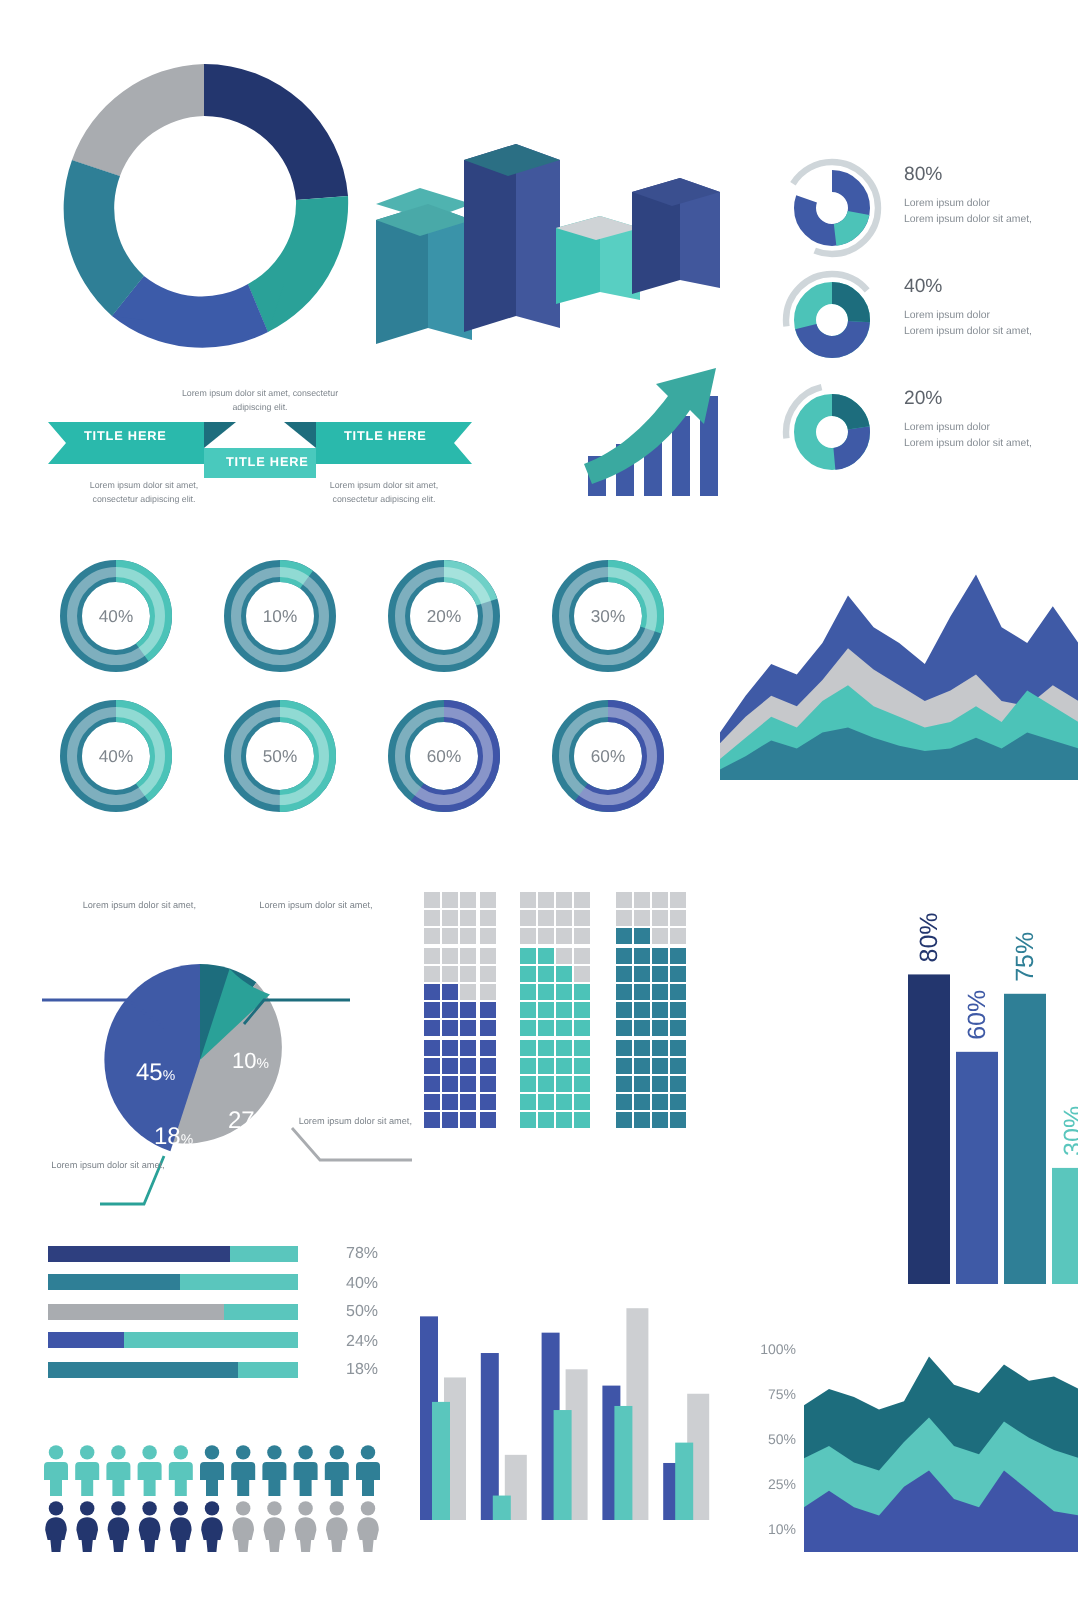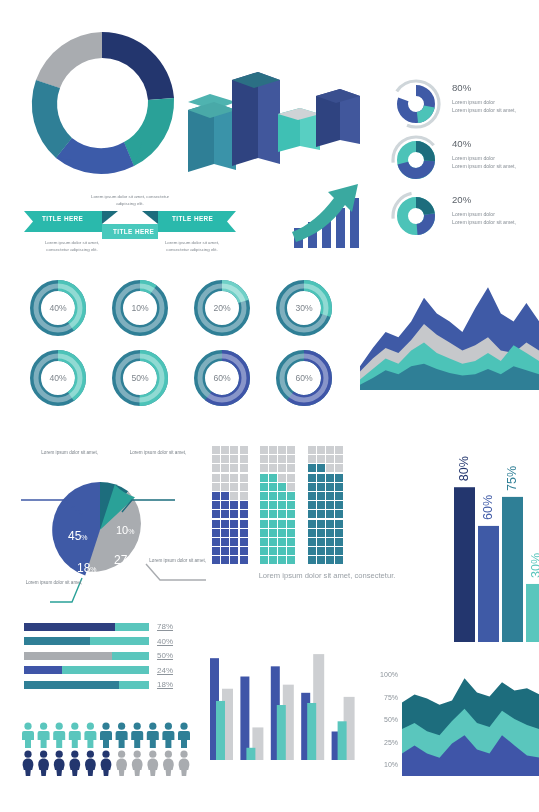--- a/index.html
+++ b/index.html
@@ -14,21 +14,21 @@
   .lorem{font-size:4.4px;line-height:1.5;color:#7f868d;text-align:center;}
 
   
   .ribbon-wrap{position:absolute;left:8px;top:196px;width:212px;height:58px;}
   .rb-text{position:absolute;font-size:6.4px;font-weight:bold;color:#ffffff;letter-spacing:.4px;}
 
   
   .pbar-row{display:flex;align-items:center;height:9px;margin-bottom:5.5px;}
   .pbar-track{width:125px;height:8px;background:#5ac6bd;position:relative;}
   .pbar-fill{height:8px;position:absolute;left:0;top:0;}
-  .pbar-pct{font-size:8px;color:#8d949b;margin-left:8px;text-decoration:underline;}
+  .pbar-pct{font-size:8px;color:#8d949b;margin-left:24px;}
 
   
   .mx-col{display:inline-block;vertical-align:bottom;}
   .mx-cell{width:8px;height:8px;margin:0 1.2px 1.2px 0;display:block;}
   .mx-group{display:inline-flex;vertical-align:bottom;}
   .mx-caption{font-size:7.6px;color:#9aa0a6;text-align:center;width:230px;}
 
   
   .tb{position:absolute;font-size:4.6px;line-height:1.45;color:#7b8289;}
   .pct-side{font-size:9.6px;color:#5d636b;}
@@ -447,21 +447,20 @@
             <span class="mx-cell" style="background: rgb(47, 127, 150);"></span>
             <span class="mx-cell" style="background: rgb(47, 127, 150);"></span>
             <span class="mx-cell" style="background: rgb(47, 127, 150);"></span>
             <span class="mx-cell" style="background: rgb(47, 127, 150);"></span>
             <span class="mx-cell" style="background: rgb(47, 127, 150);"></span>
             <span class="mx-cell" style="background: rgb(47, 127, 150);"></span>
             <span class="mx-cell" style="background: rgb(47, 127, 150);"></span>
           </div>
         </div>
       </div>
-    <div class="mx-caption" style="margin-top:6px;">Lorem ipsum dolor sit amet, consectetur.</div>
   </div>
 
   <div class="abs" style="left:432px;top:424px;">
     <svg width="100" height="218" viewBox="0 0 100 218" id="vbarChart">
         <rect x="6" y="63.21739130434784" width="21" height="154.78260869565216" fill="#23366e"></rect>
         <text x="20.5" y="57.21739130434784" font-size="12.5" fill="#23366e" font-family="Liberation Sans, sans-serif" text-anchor="start" transform="rotate(-90 20.5 57.21739130434784)">80%</text>
         <rect x="30" y="101.91304347826087" width="21" height="116.08695652173913" fill="#3f5aa6"></rect>
         <text x="44.5" y="95.91304347826087" font-size="12.5" fill="#3f5aa6" font-family="Liberation Sans, sans-serif" text-anchor="start" transform="rotate(-90 44.5 95.91304347826087)">60%</text>
         <rect x="54" y="72.8913043478261" width="21" height="145.1086956521739" fill="#2f7f96"></rect>
         <text x="68.5" y="66.8913043478261" font-size="12.5" fill="#2f7f96" font-family="Liberation Sans, sans-serif" text-anchor="start" transform="rotate(-90 68.5 66.8913043478261)">75%</text>

